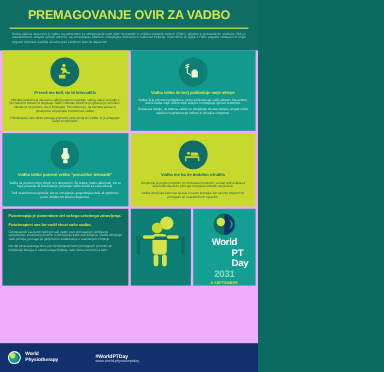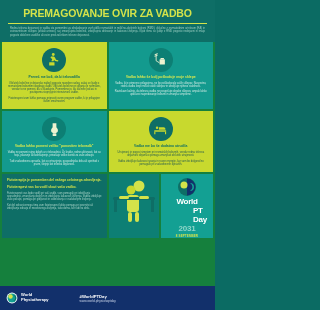--- a/index.html
+++ b/index.html
@@ -3,21 +3,21 @@
 <meta charset="utf-8">
 <style>
   * { margin:0; padding:0; box-sizing:border-box; }
   html,body { width:215px; height:310px; }
   body {
     font-family:"Liberation Sans", sans-serif;
     background:#0b6b63;
     overflow:hidden;
     position:relative;
   }
-  .poster { width:215px; height:310px; position:relative; background:#15803d; display:flex; flex-direction:column; }
+  .poster { width:215px; height:310px; position:relative; background:#f0abfc; display:flex; flex-direction:column; }
 
   
   .header { background:#0e6e66; padding:5px 6px 2px; }
   .title {
     color:#d4e34a;
     font-weight:bold;
     font-size:10.5px;
     text-align:center;
     letter-spacing:-0.2px;
     line-height:11px;

